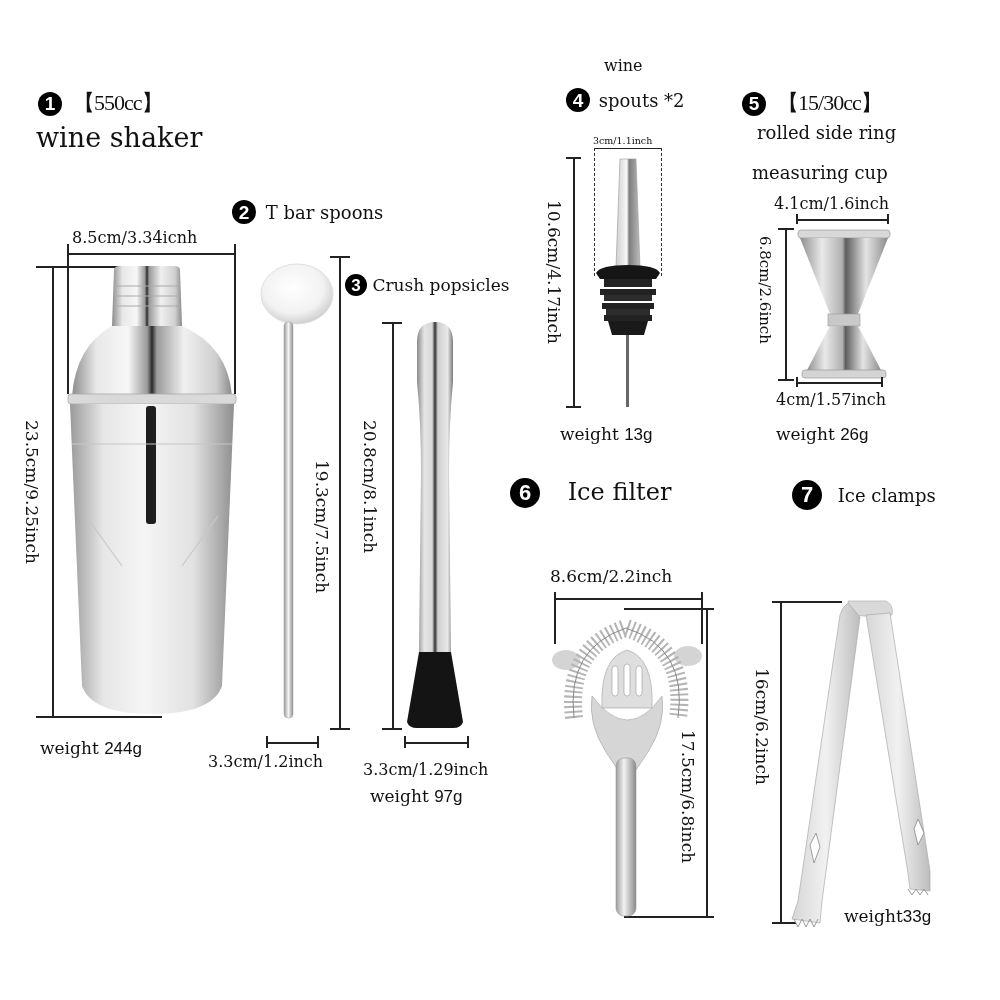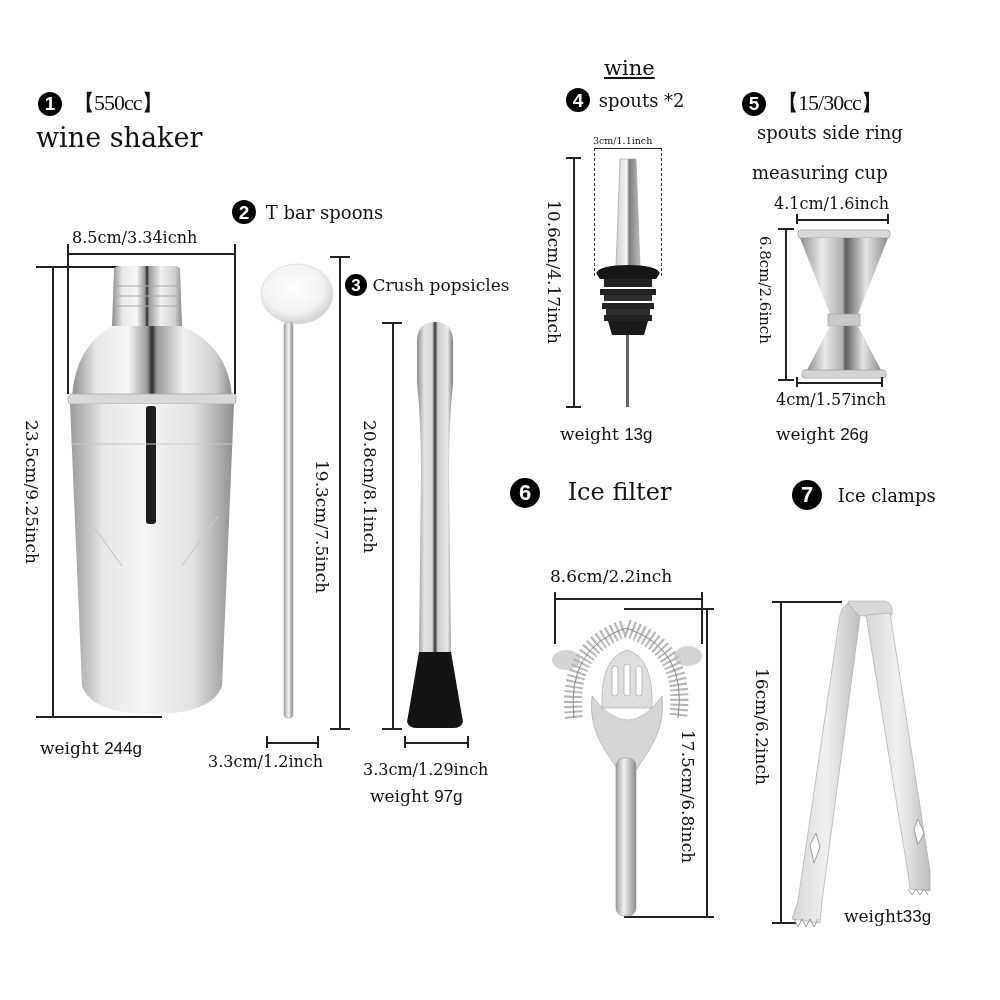--- a/index.html
+++ b/index.html
@@ -136,21 +136,21 @@
 </svg>
 <div class="hline" style="left:404px; top:742px; width:64px;"></div>
 <div class="vline" style="left:404px; top:736px; height:12px;"></div>
 <div class="vline" style="left:467px; top:736px; height:12px;"></div>
 <div class="abs dim" style="left:363px; top:752px;margin-top:8px;">3.3cm/1.29inch</div>
 <div class="abs weight" style="left:370px; top:786px;">
   <span>weight</span>
   <span class="val">97g</span>
 </div>
 
-<div class="abs serif" style="left:604px; top:56px; font-size:21px;text-decoration:underline;">wine</div>
+<div class="abs serif" style="left:604px; top:56px; font-size:16px;">wine</div>
 <div class="abs serif" style="left:566px; top:88px; font-size:18px;text-align:right;">
   <span class="num">4</span>
   <span style="margin-left:3px;">spouts *2</span>
 </div>
 <div class="abs" style="left:593px; top:135px; font-size:9.5px;">3cm/1.1inch</div>
 <div class="hline" style="left:594px; top:148px; width:68px; height:1px;"></div>
 <div class="abs" style="left:594px; top:148px; width:68px; height:128px; border-left:1.5px dashed #333; border-right:1.5px dashed #333;"></div>
 <div class="vline" style="left:573px; top:157px; height:250px;"></div>
 <div class="hline" style="left:566px; top:157px; width:15px;"></div>
 <div class="hline" style="left:566px; top:406px; width:15px;"></div>
@@ -177,21 +177,21 @@
 </svg>
 <div class="abs weight" style="left:560px; top:424px;">
   <span>weight</span>
   <span class="val">13g</span>
 </div>
 
 <div class="abs" style="left:742px; top:88px;">
   <span class="num">5</span>
   <span class="bracket" style="margin-left:6px;">【15/30cc】</span>
 </div>
-<div class="abs serif" style="left:757px; top:122px; font-size:18px;">spouts side ring</div>
+<div class="abs serif" style="left:757px; top:122px; font-size:18px;">rolled side ring</div>
 <div class="abs serif" style="left:752px; top:162px; font-size:18px;">measuring cup</div>
 <div class="abs dim" style="left:774px; top:194px;">4.1cm/1.6inch</div>
 <div class="hline" style="left:796px; top:219px; width:92px;"></div>
 <div class="vline" style="left:796px; top:214px; height:10px;"></div>
 <div class="vline" style="left:887px; top:214px; height:10px;"></div>
 <div class="vline" style="left:785px; top:228px; height:152px;"></div>
 <div class="hline" style="left:778px; top:228px; width:16px;"></div>
 <div class="hline" style="left:778px; top:379px; width:16px;"></div>
 <div class="abs dim vtext" style="left:756px; top:236px; font-size:15px;">6.8cm/2.6inch</div>
 <svg style="left:796px; top:228px;" width="96" height="154" viewBox="0 0 96 154">

